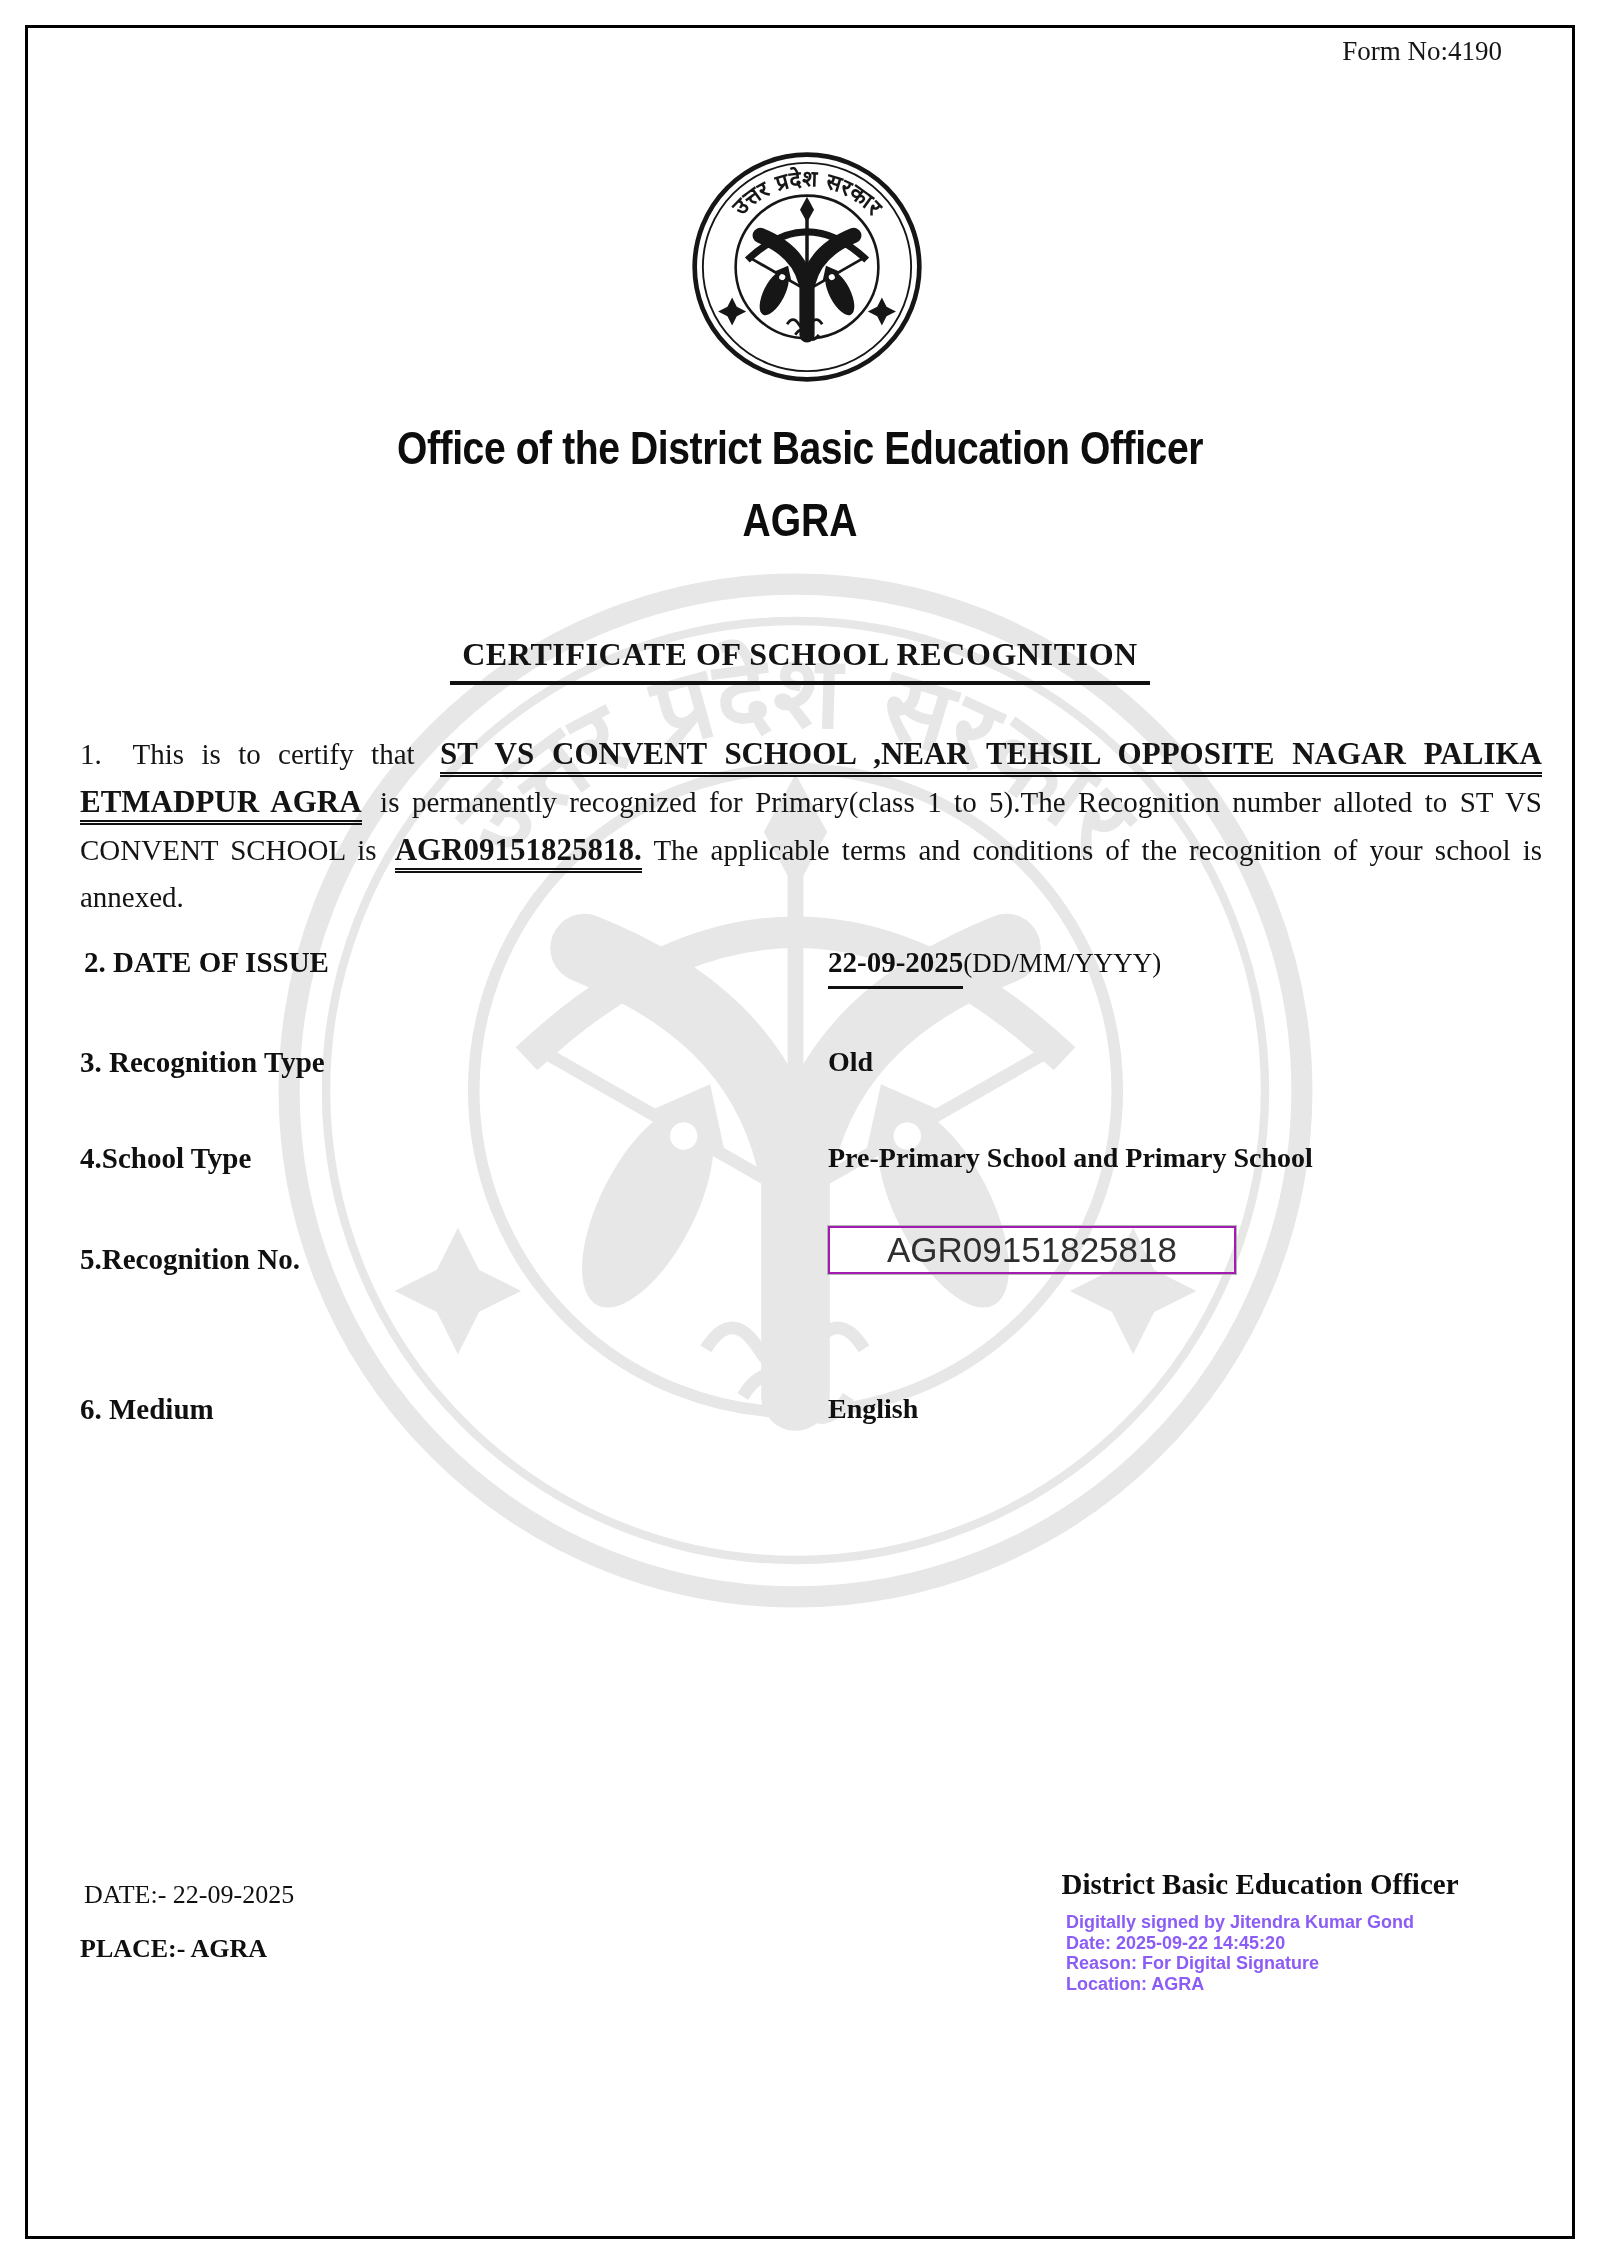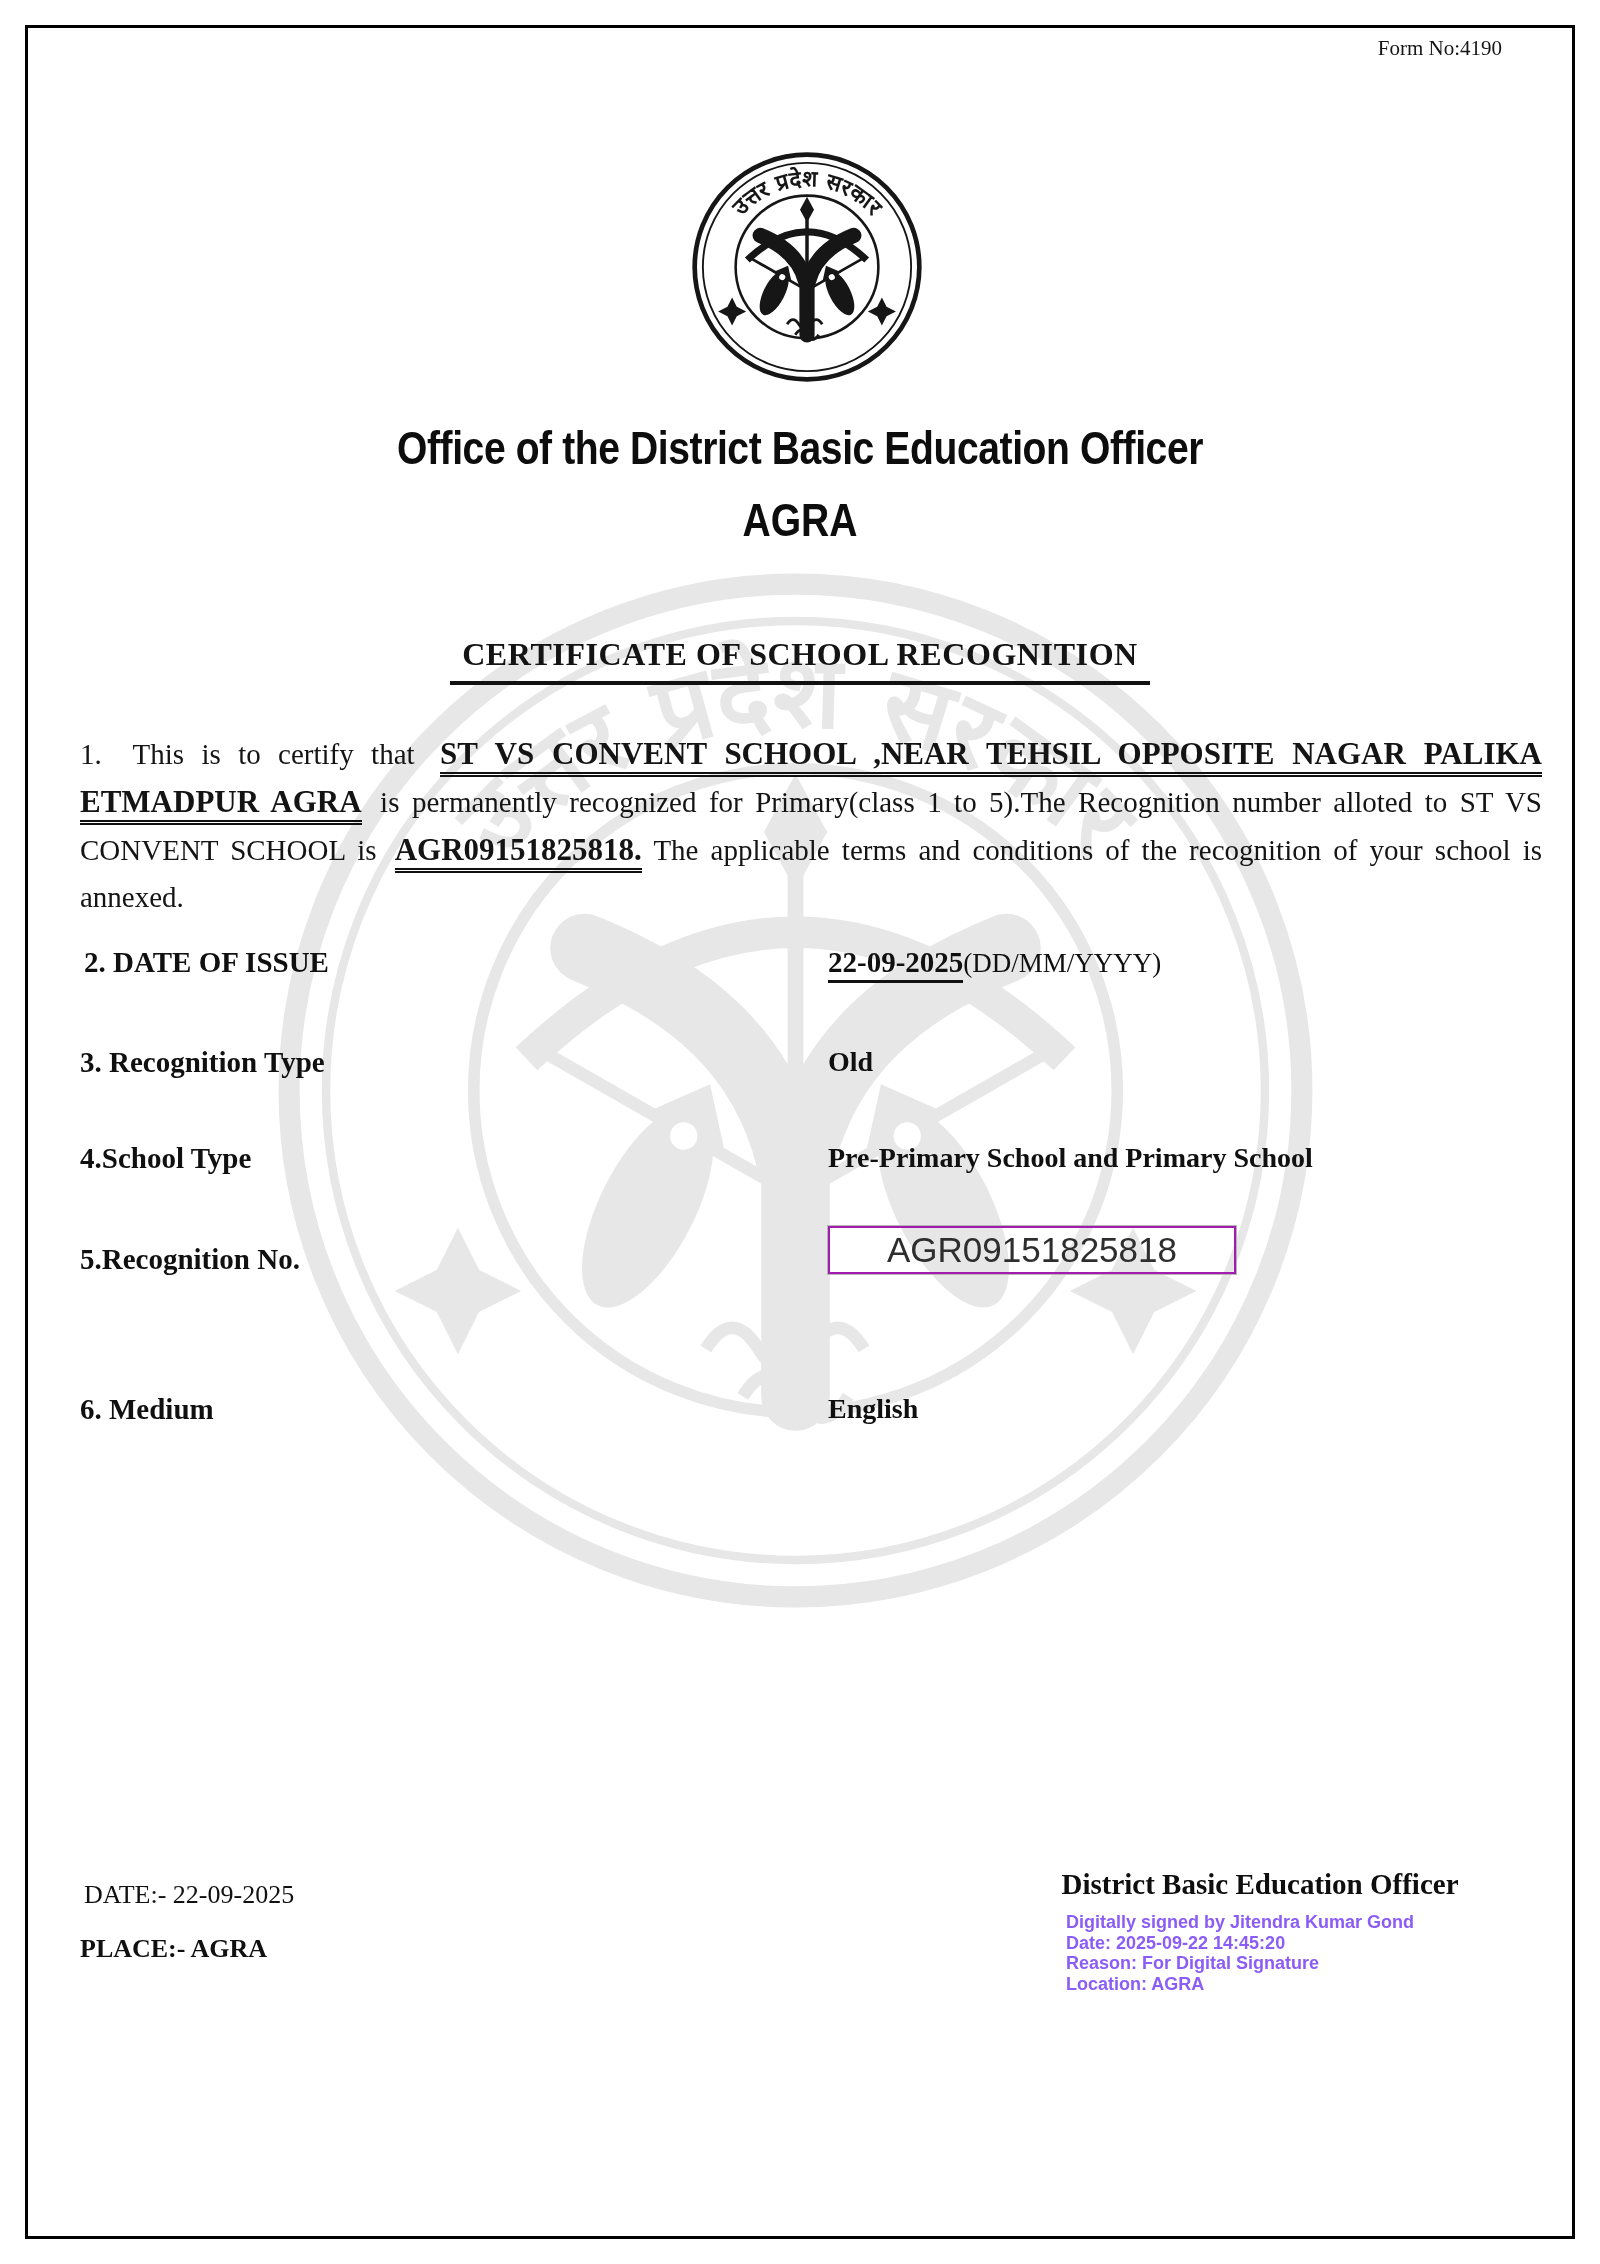--- a/index.html
+++ b/index.html
@@ -4,21 +4,21 @@
 <style>
   html,body{margin:0;padding:0;background:#fff;}
   .page{position:relative;width:1600px;height:2264px;background:#fff;color:#111;
         font-family:"Liberation Serif", serif;overflow:hidden;}
   .frame{position:absolute;inset:25px;border:3px solid #000;}
   
   .defs-holder{position:absolute;width:0;height:0;overflow:hidden;}
   .watermark{position:absolute;left:268px;top:563px;width:1055px;height:1055px;color:#e7e7e7;}
   .emblem{position:absolute;left:690px;top:150px;width:234px;height:234px;color:#161616;}
   
-  .form-no{position:absolute;top:36px;right:98px;font-size:21px;color:#151515;}
+  .form-no{position:absolute;top:36px;right:98px;font-size:27px;color:#151515;}
   .office{position:absolute;left:0;right:0;top:421px;text-align:center;
           font-family:"Liberation Sans", sans-serif;font-weight:bold;font-size:46px;
           transform:scaleX(.85);letter-spacing:-.5px;color:#0d0d0d;}
   .agra{position:absolute;left:0;right:0;top:493px;text-align:center;
         font-family:"Liberation Sans", sans-serif;font-weight:bold;font-size:46px;
         transform:scaleX(.85);color:#0d0d0d;}
   .cert-wrap{position:absolute;left:0;right:0;top:636px;text-align:center;font-weight:bold;}
   .cert-title{display:inline-block;font-size:32px;letter-spacing:.6px;
               border-bottom:4px solid #111;padding:0 12px 8px 12px;color:#141414;}
   
@@ -29,21 +29,21 @@
   .clause .hl{font-weight:bold;font-size:31px;border-bottom:5px double #111;padding-bottom:1px;}
   .clause .mid{margin:0 6px;}
   
   .lbl{position:absolute;left:80px;font-weight:bold;font-size:29px;color:#101010;white-space:nowrap;}
   .val{position:absolute;left:828px;font-weight:bold;font-size:28px;color:#101010;white-space:nowrap;}
   .r2{top:946px;} .r2l{left:84px;}
   .r3{top:1046px;}
   .r4{top:1142px;}
   .r5{top:1243px;}
   .r6{top:1393px;}
-  .val-u{display:inline-block;font-size:29px;border-bottom:3px solid #111;padding-bottom:1px;}
+  .val-u{display:inline-block;font-size:29px;border-bottom:3px solid #111;padding-bottom:7px;}
   .val-note{font-weight:normal;font-size:27px;}
   .rec-box{position:absolute;left:828px;top:1226px;width:404px;height:44px;
            border:2px solid #a21caf;outline:1px solid #b5b5b5;
            display:flex;align-items:center;justify-content:center;
            font-family:"Liberation Sans", sans-serif;font-size:35px;font-weight:normal;color:#2e2e2e;}
   
   .f-date{position:absolute;left:84px;top:1880px;font-weight:normal;font-size:26px;color:#101010;}
   .f-place{position:absolute;left:80px;top:1934px;font-weight:bold;font-size:26px;color:#101010;}
   .officer{position:absolute;left:1040px;top:1868px;width:440px;text-align:center;
            font-weight:bold;font-size:29px;color:#0e0e0e;white-space:nowrap;}

